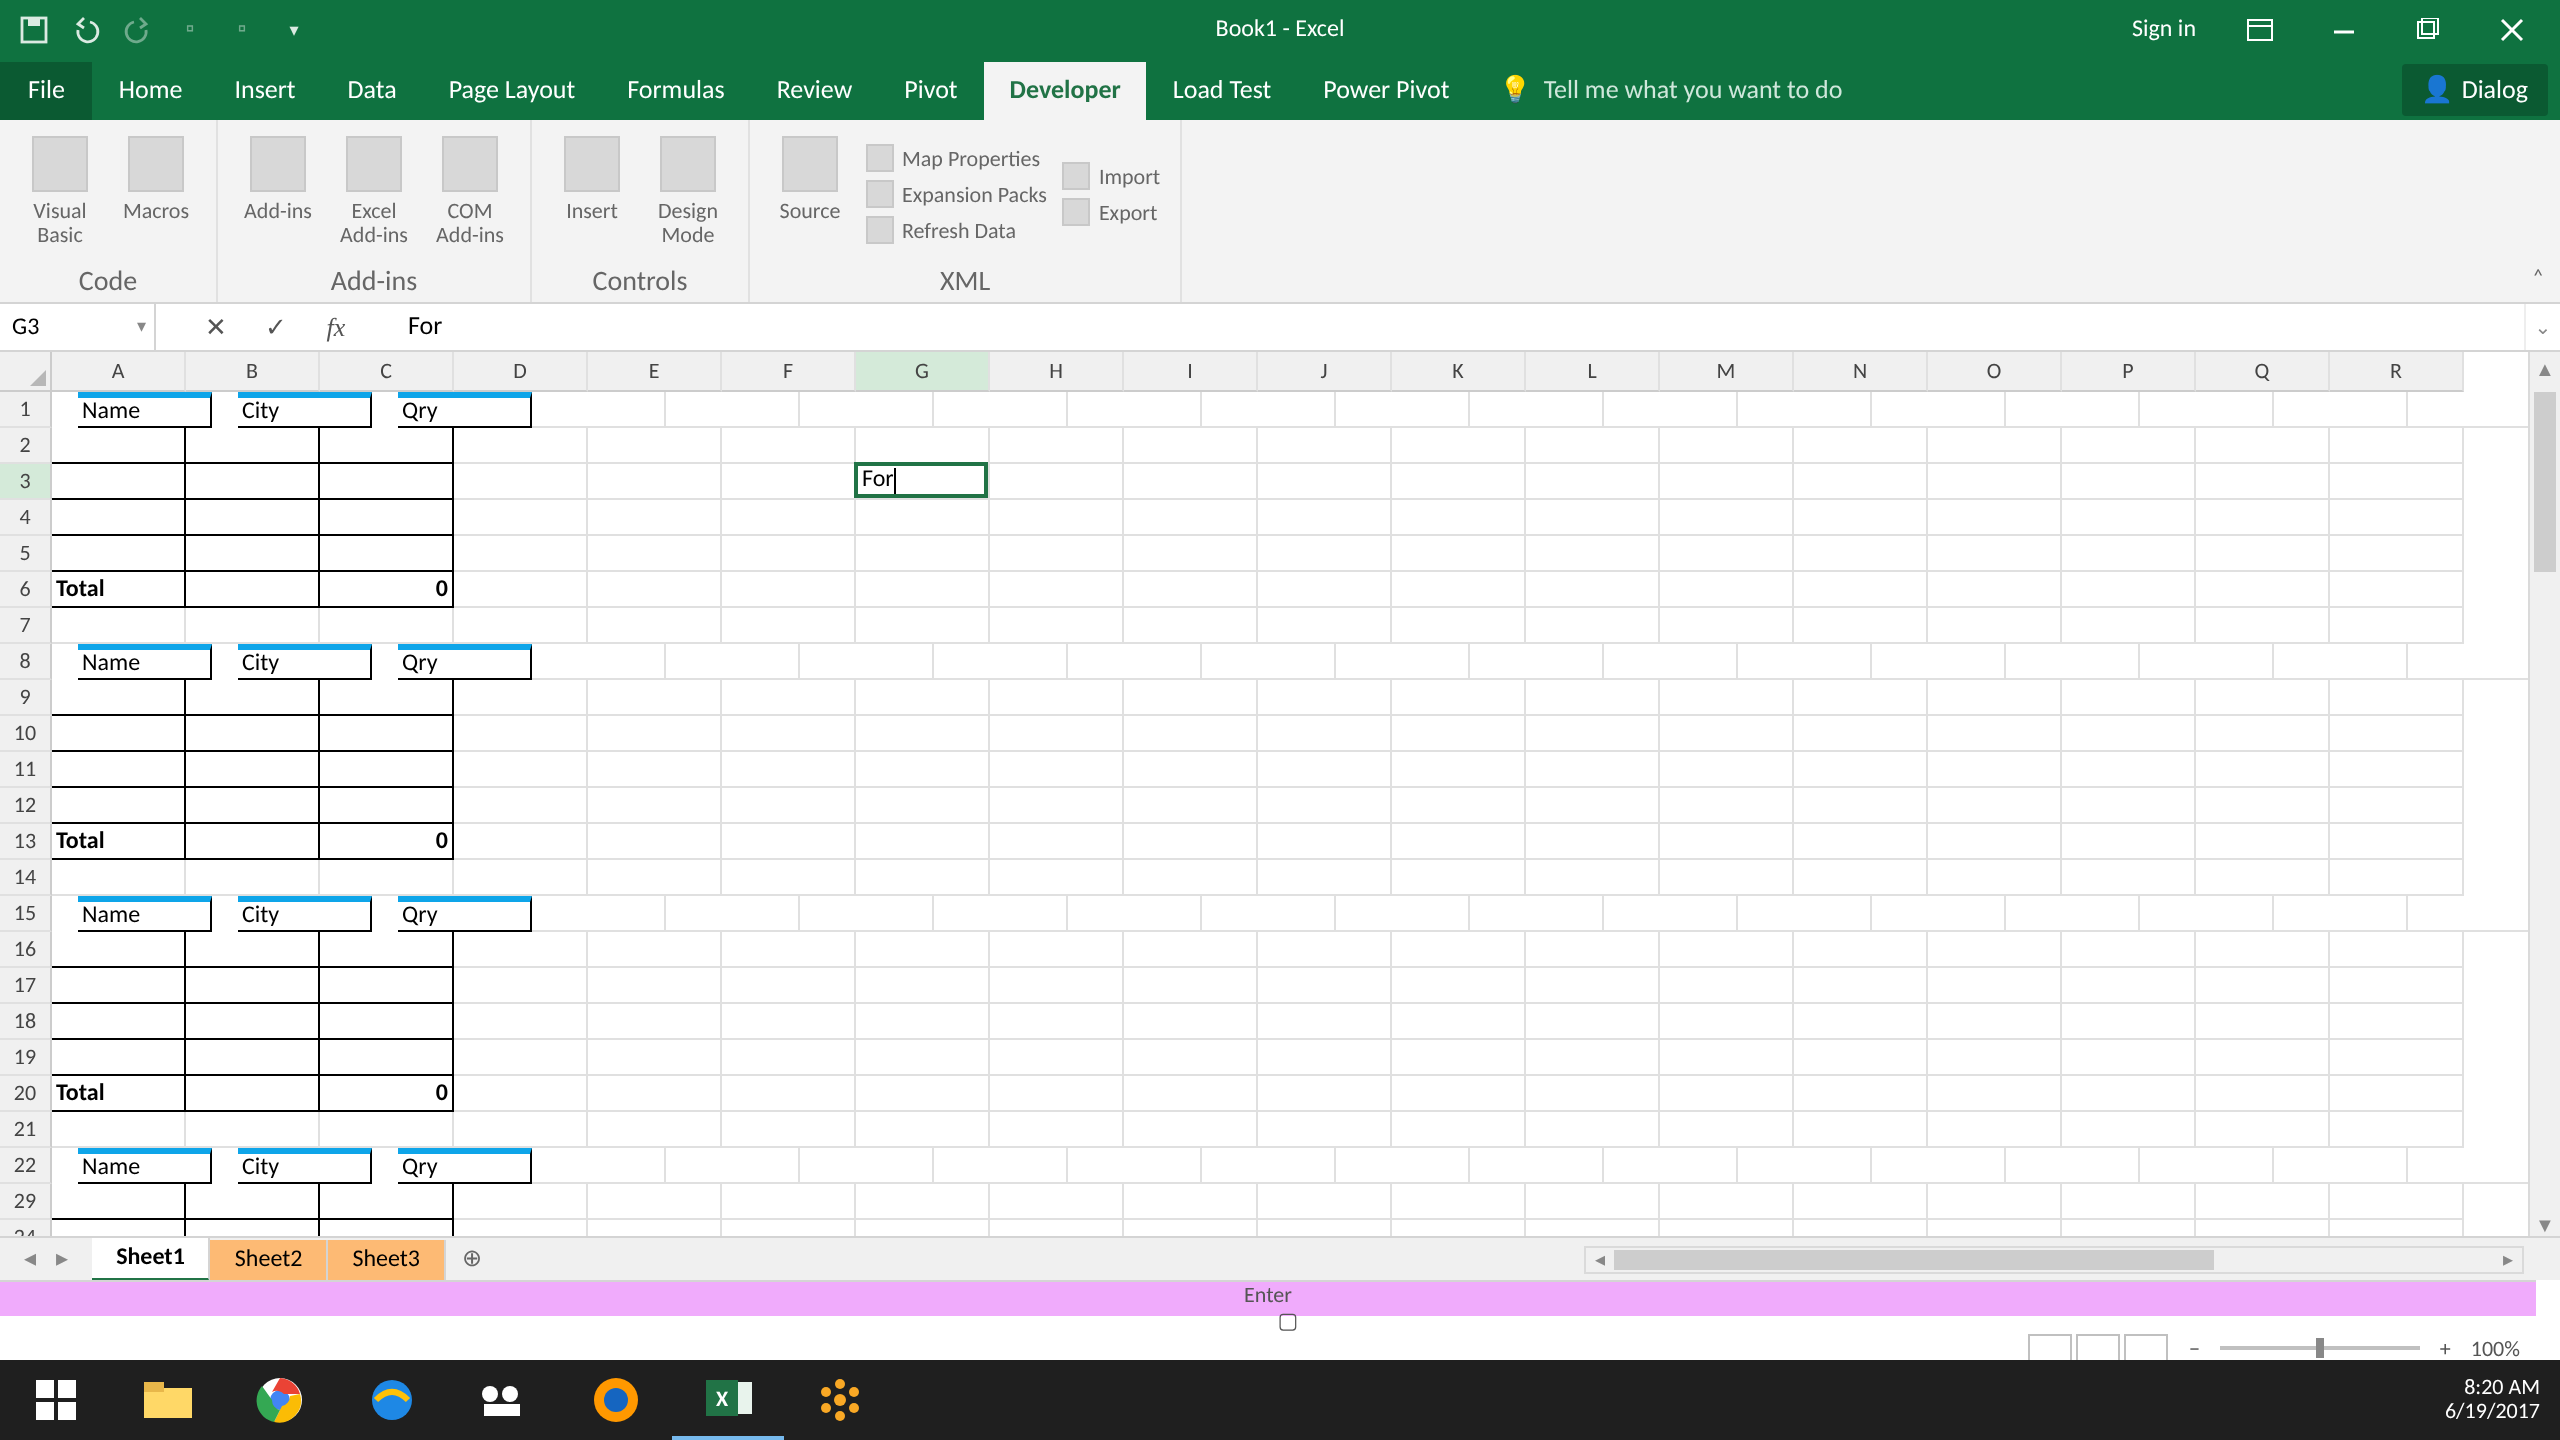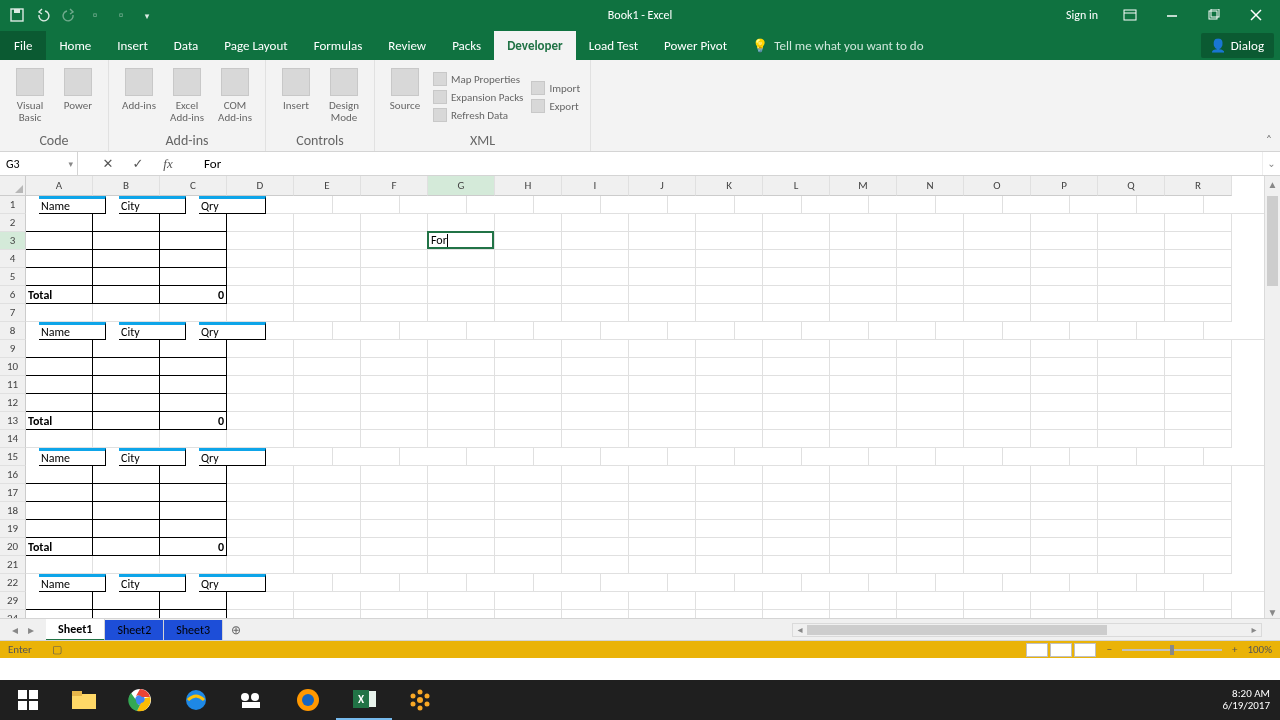--- a/index.html
+++ b/index.html
@@ -66,29 +66,29 @@
 .cell.bold { font-weight: 700; }
 .cell.right { justify-content: flex-end; }
 .active-cell-overlay { position: absolute; border: 2px solid #217346; background: #fff; font-size: 12px; padding: 0 2px; display: flex; align-items: center; }
 .vscroll { position: absolute; right: 0; top: 0; bottom: 0; width: 16px; background: #f0f0f0; border-left: 1px solid #dadada; }
 .vscroll .thumb { position: absolute; left: 2px; right: 2px; top: 20px; height: 90px; background: #cdcdcd; }
 .vscroll .arrow { position: absolute; left: 0; right: 0; height: 16px; background: #f0f0f0; display: flex; align-items: center; justify-content: center; color: #888; font-size: 10px; }
 
 
 .sheettabs { position: absolute; bottom: 40px; left: 0; right: 0; height: 22px; background: #f0f0f0; border-top: 1px solid #d4d4d4; display: flex; align-items: center; font-size: 12px; }
 .sheet-nav { display: flex; gap: 10px; padding: 0 12px; color: #888; }
-.sheettab { padding: 3px 12px; border-right: 1px solid #d4d4d4; background: #1d4ed8; }
+.sheettab { padding: 3px 12px; border-right: 1px solid #d4d4d4; background: #fdba74; }
 .sheettab.active { background: #fff; border-bottom: 2px solid #217346; font-weight: 600; }
 .newsheet { padding: 0 8px; color: #666; }
 .hscroll-area { margin-left: auto; width: 470px; height: 14px; background: #f0f0f0; border: 1px solid #dadada; margin-right: 18px; position: relative; }
 .hscroll-area .hthumb { position: absolute; left: 14px; top: 1px; bottom: 1px; width: 300px; background: #cdcdcd; }
 .hscroll-area .harrow { position: absolute; top: 0; bottom: 0; width: 14px; display: flex; align-items: center; justify-content: center; font-size: 10px; color: #888; }
 
 
-.statusbar { position: absolute; bottom: 22px; left: 0; right: 0; height: 18px; background: #eab308; border-top: 1px solid #d4d4d4; display: flex; align-items: center; font-size: 11px; color: #555; padding: 0 8px; }
+.statusbar { position: absolute; bottom: 22px; left: 0; right: 12px; height: 18px; background: #f0abfc; border-top: 1px solid #d4d4d4; display: flex; align-items: center; font-size: 11px; color: #555; padding: 0 8px; flex-direction: column; }
 .statusbar .right { margin-left: auto; display: flex; align-items: center; gap: 10px; }
 .viewbtns { display: flex; gap: 2px; }
 .viewbtn { width: 22px; height: 14px; border: 1px solid #c0c0c0; background: #fff; }
 .zoom-slider { width: 100px; height: 2px; background: #c0c0c0; position: relative; }
 .zoom-slider .zthumb { position: absolute; left: 48px; top: -4px; width: 4px; height: 10px; background: #888; }
 
 
 .taskbar { position: absolute; bottom: 0; left: 0; right: 0; height: 22px; background: #1f1f1f; display: flex; align-items: center; }
 .taskbar .tbicon { width: 56px; height: 40px; display: flex; align-items: center; justify-content: center; }
 .taskbar .tbicon.running { border-bottom: 2px solid #76b9ed; }
@@ -158,21 +158,21 @@
 </div>
 
 <div class="tabs">
   <div class="tab file">File</div>
   <div class="tab">Home</div>
   <div class="tab">Insert</div>
   <div class="tab">Data</div>
   <div class="tab">Page Layout</div>
   <div class="tab">Formulas</div>
   <div class="tab">Review</div>
-  <div class="tab">Packs</div>
+  <div class="tab">Pivot</div>
   <div class="tab active">Developer</div>
   <div class="tab">Load Test</div>
   <div class="tab">Power Pivot</div>
   <div class="tell">
     <span>💡</span>
     <span>Tell me what you want to do</span>
   </div>
   <div class="share-btn">
     <span>👤</span>
     <span>Dialog</span>
@@ -181,21 +181,21 @@
 
 <div class="ribbon">
   <div class="rgroup">
     <div class="rgroup-body">
       <div class="bigbtn">
           <div class="ico"></div>
           <span>Visual Basic</span>
         </div>
       <div class="bigbtn">
           <div class="ico"></div>
-          <span>Power</span>
+          <span>Macros</span>
         </div>
     </div>
     <div class="rgroup-label">Code</div>
   </div>
   <div class="rgroup">
     <div class="rgroup-body">
       <div class="bigbtn">
           <div class="ico"></div>
           <span>Add-ins</span>
         </div>

